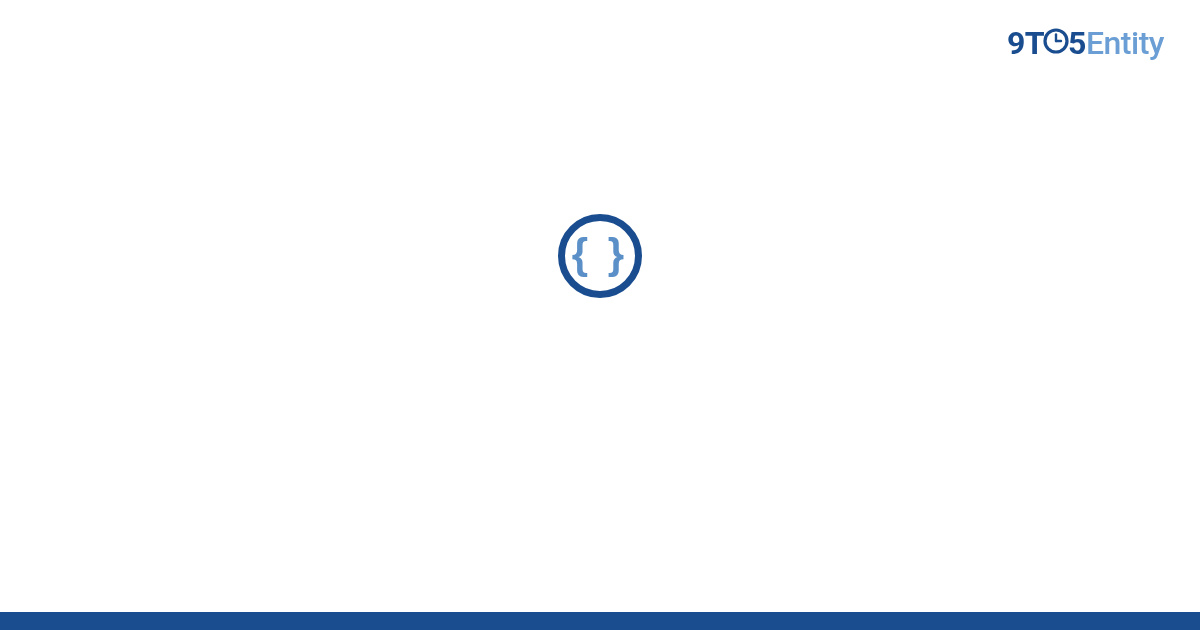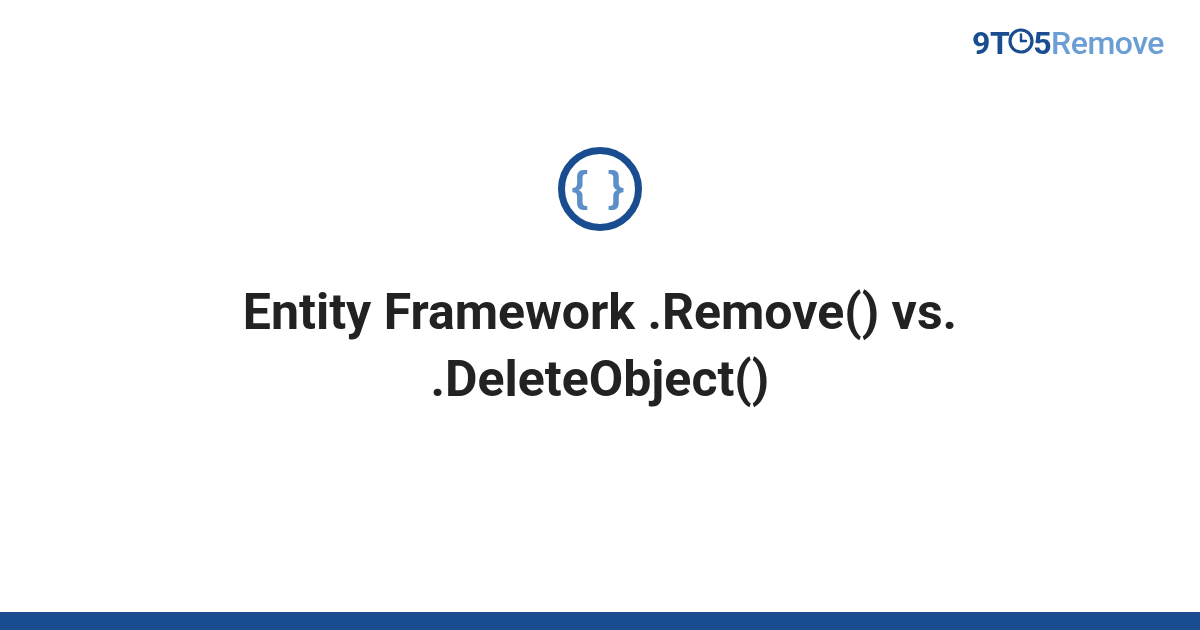--- a/index.html
+++ b/index.html
@@ -97,23 +97,22 @@
 </head>
 <body>
 
 <div class="brand-logo">
   <span class="brand-9t">9T</span><span class="brand-o-wrapper">
       <svg width="26" height="26" viewBox="0 0 26 26" style="vertical-align:-3px;margin:0 -1px;">
     <circle cx="13" cy="13" r="11" fill="none" stroke="#1a4d8f" stroke-width="3.2"></circle>
     <line x1="13" y1="13" x2="13" y2="6.5" stroke="#1a4d8f" stroke-width="2.4" stroke-linecap="round"></line>
     <line x1="13" y1="13" x2="18" y2="13" stroke="#1a4d8f" stroke-width="2.4" stroke-linecap="round"></line>
   </svg>
-    </span><span class="brand-5">5</span><span class="brand-answer">Remove</span>
+    </span><span class="brand-5">5</span><span class="brand-answer">Entity</span>
 </div>
 
 <div class="content-wrapper">
   <div class="icon-circle">
     <span class="icon-braces">{ }</span>
   </div>
-  <h1 class="title">Entity Framework .Remove() vs. .DeleteObject()</h1>
 </div>
 
 <div class="footer-bar"></div>
 
 </body></html>

